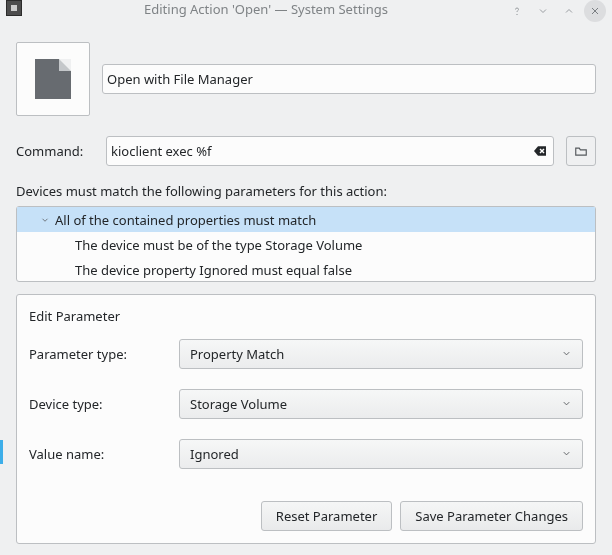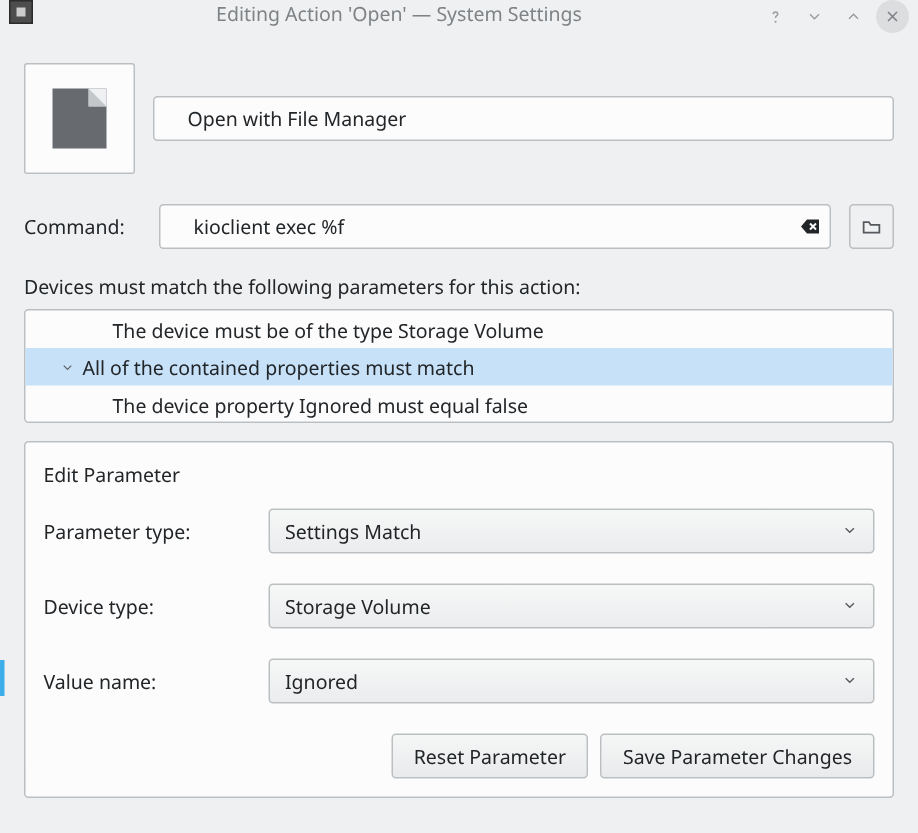--- a/index.html
+++ b/index.html
@@ -18,21 +18,21 @@
 
   .row{display:flex;align-items:center;gap:12px;margin-top:6px;}
   .icon-well{width:74px;height:74px;border:1px solid #bcbfc2;background:#fcfcfc;display:flex;align-items:center;justify-content:center;border-radius:2px;}
   .doc-icon{width:36px;height:40px;background:#676b70;position:relative;}
   .doc-icon::before{content:"";position:absolute;right:0;top:0;width:12px;height:12px;background:#eff0f1;}
   .doc-icon::after{content:"";position:absolute;right:0;top:0;width:12px;height:12px;background:#c4c7ca;clip-path:polygon(0 0,100% 100%,0 100%);}
 
   input.text, .select, .tree, .groupbox, input.empty {
     border:1px solid #bcbfc2;background:#fcfcfc;border-radius:3px;
   }
-  input.text{height:30px;padding:0 22px;width:100%;outline:none;}
+  input.text{height:30px;padding:0 4px;width:100%;outline:none;}
   .name-input{flex:1;}
   .cmd-row{margin-top:20px;align-items:center;}
   .cmd-label{min-width:78px;}
   .cmd-input-wrap{flex:1;position:relative;}
   .clear-btn{position:absolute;right:6px;top:50%;transform:translateY(-50%);display:flex;}
   .clear-btn svg{width:16px;height:16px;}
   .browse-btn{width:30px;height:30px;border:1px solid #bcbfc2;background:#eff0f1;border-radius:3px;display:flex;align-items:center;justify-content:center;}
   .browse-btn svg{width:14px;height:14px;}
 
   .desc{margin-top:16px;}
@@ -47,21 +47,21 @@
   .groupbox{margin-top:12px;padding:12px;}
   .group-title{text-align:left;margin-bottom:14px;}
   .form-grid{display:grid;grid-template-columns:150px 1fr;row-gap:20px;align-items:center;}
   .select{height:30px;display:flex;align-items:center;justify-content:space-between;padding:0 10px;background:linear-gradient(#f6f7f7,#ebeced);}
   .select .chev svg{width:11px;height:11px;stroke:#55595d;fill:none;stroke-width:2;}
   input.empty{height:30px;width:100%;padding:0 10px;outline:none;}
   .eq-row{display:grid;grid-template-columns:150px 1fr;gap:12px;margin-top:10px;}
   .eq-row .select{width:100%;}
 
   .btn{height:30px;padding:0 14px;border:1px solid #bcbfc2;background:linear-gradient(#f5f6f6,#e9eaeb);border-radius:3px;display:inline-flex;align-items:center;gap:6px;}
-  .group-buttons{display:flex;justify-content:flex-end;gap:8px;margin-top:20px;}
+  .group-buttons{display:flex;justify-content:flex-end;gap:8px;margin-top:32px;}
   .left-accent{position:absolute;left:0;top:440px;width:3px;height:24px;background:#3daee9;}
 </style>
 </head>
 <body>
 
 <div class="titlebar">
   <div class="app-icon"></div>
   <div class="title">Editing Action 'Open' — System Settings</div>
   <div class="win-btn">
       <svg viewBox="0 0 24 24">
@@ -111,43 +111,43 @@
     <div class="browse-btn">
       <svg viewBox="0 0 24 24">
           <path d="M3 7h6l2 3h10v9H3z" fill="none" stroke="#55595d" stroke-width="2"></path>
         </svg>
     </div>
   </div>
 
   <div class="desc">Devices must match the following parameters for this action:</div>
 
   <div class="tree">
-    <div class="tree-row child">
-      <span>The device must be of the type Storage Volume</span>
-    </div>
     <div class="tree-row sel">
       <span class="expander">
           <svg viewBox="0 0 24 24">
             <polyline points="6 9 12 15 18 9"></polyline>
           </svg>
         </span>
       <span>All of the contained properties must match</span>
+    </div>
+    <div class="tree-row child">
+      <span>The device must be of the type Storage Volume</span>
     </div>
     <div class="tree-row child">
       <span>The device property Ignored must equal false</span>
     </div>
   </div>
 
   <div class="groupbox">
     <div class="group-title">Edit Parameter</div>
 
     <div class="form-grid">
       <div>Parameter type:</div>
       <div class="select">
-        <span>Settings Match</span>
+        <span>Property Match</span>
         <span class="chev"><svg viewBox="0 0 24 24">
               <polyline points="6 9 12 15 18 9"></polyline>
             </svg></span>
       </div>
 
       <div>Device type:</div>
       <div class="select">
         <span>Storage Volume</span>
         <span class="chev"><svg viewBox="0 0 24 24">
               <polyline points="6 9 12 15 18 9"></polyline>

